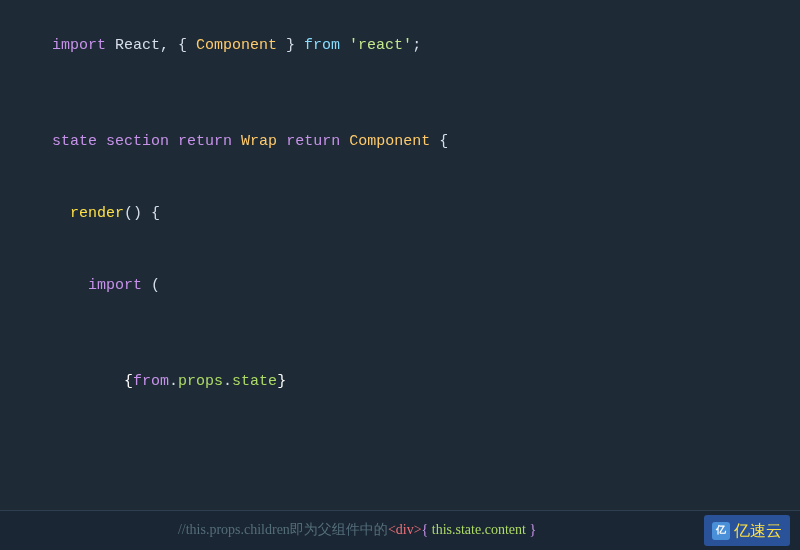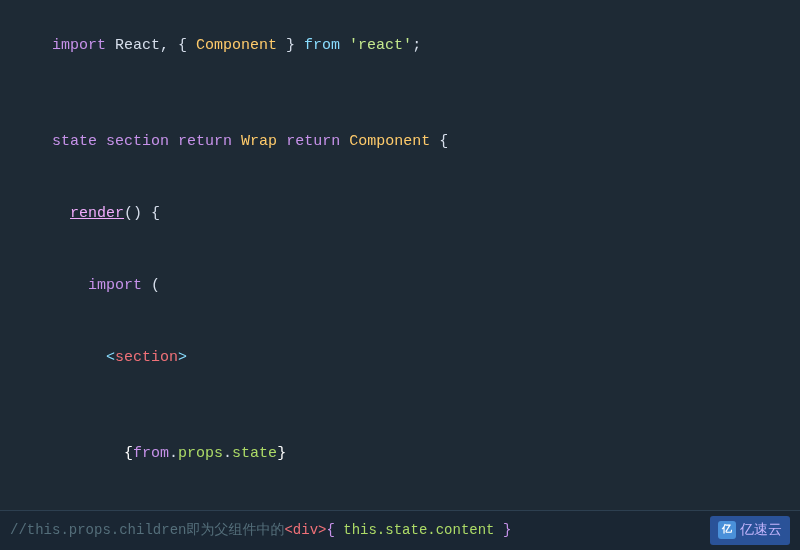--- a/index.html
+++ b/index.html
@@ -33,43 +33,44 @@
 
     
     .kw-import { color: #c792ea; } 
     .kw-from { color: #89ddff; }   
     .str { color: #c3e88d; }       
     .braces { color: #ffffff; }
     .classname { color: #ffcb6b; } 
     .tag { color: #f07178; }       
     .tag-bracket { color: #89ddff; }
     .plain { color: #d6deeb; }
-    .method { color: #f0abfc; text-decoration: underline; }    
+    .method { color: #fde047; }    
     .prop { color: #addb67; }      
     .comment { color: #546e7a; }
     .this-kw { color: #c792ea; }
 
     #bottom-bar {
       width: 800px;
       height: 40px;
       background-color: #1a2633;
       border-top: 1px solid #2d3f50;
       display: flex;
       align-items: center;
       padding: 0 10px;
       position: relative;
     }
 
     #bottom-comment {
       color: #7ec8e3;
-      font-family: Liberation Mono, monospace;
+      font-family: Liberation Serif, serif;
       font-size: 14px;
       flex: 1;
       white-space: nowrap;
       overflow: hidden;
+      text-align: center;
     }
 
     #bottom-comment .tag { color: #f07178; }
     #bottom-comment .prop { color: #addb67; }
     #bottom-comment .brace { color: #c792ea; }
 
     #watermark {
       display: flex;
       align-items: center;
       gap: 4px;
@@ -86,23 +87,23 @@
       border-radius: 3px;
       display: flex;
       align-items: center;
       justify-content: center;
       font-size: 10px;
       color: white;
       font-weight: bold;
     }
 
     #watermark-text {
-      color: #c4b5fd;
-      font-size: 14px;
-      font-family: Liberation Serif, serif;
+      color: #fde047;
+      font-size: 16px;
+      font-family: Liberation Sans, sans-serif;
     }
   </style>
 </head>
 <body>
 
 <div id="code-editor">
 
   <span class="code-line">
     <span class="kw-import">import</span><span class="plain"> React, { </span><span class="classname">Component</span><span class="plain"> } </span><span class="kw-from">from</span><span class="plain"> </span><span class="str">'react'</span><span class="plain">;</span>
   </span>
@@ -114,23 +115,20 @@
   </span>
 
   <span class="code-line">
     <span class="plain">  </span><span class="method">render</span><span class="plain">() {</span>
   </span>
 
   <span class="code-line">
     <span class="plain">    </span><span class="kw-import">import</span><span class="plain"> (</span>
   </span>
 
-  <span class="code-line">
-    <span class="plain">      </span><span class="tag-bracket">&lt;</span><span class="tag">section</span><span class="tag-bracket">&gt;</span>
-  </span>
 
   <span class="code-line"> </span>
 
   <span class="code-line">
     <span class="plain">        </span><span class="braces">{</span><span class="this-kw">from</span><span class="plain">.</span><span class="prop">props</span><span class="plain">.</span><span class="prop">state</span><span class="braces">}</span>
   </span>
 
   <span class="code-line"> </span>
 
 </div>

